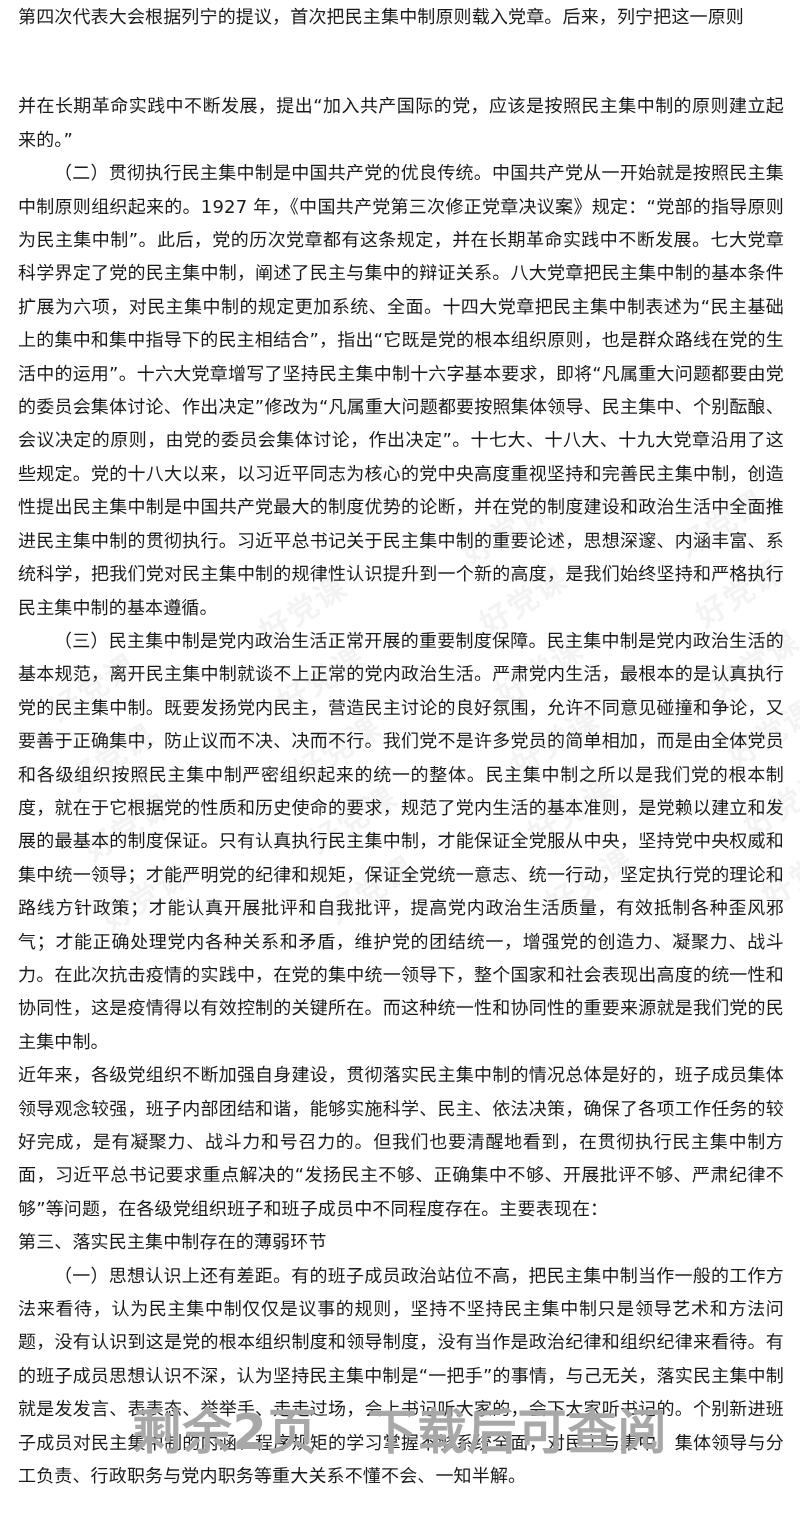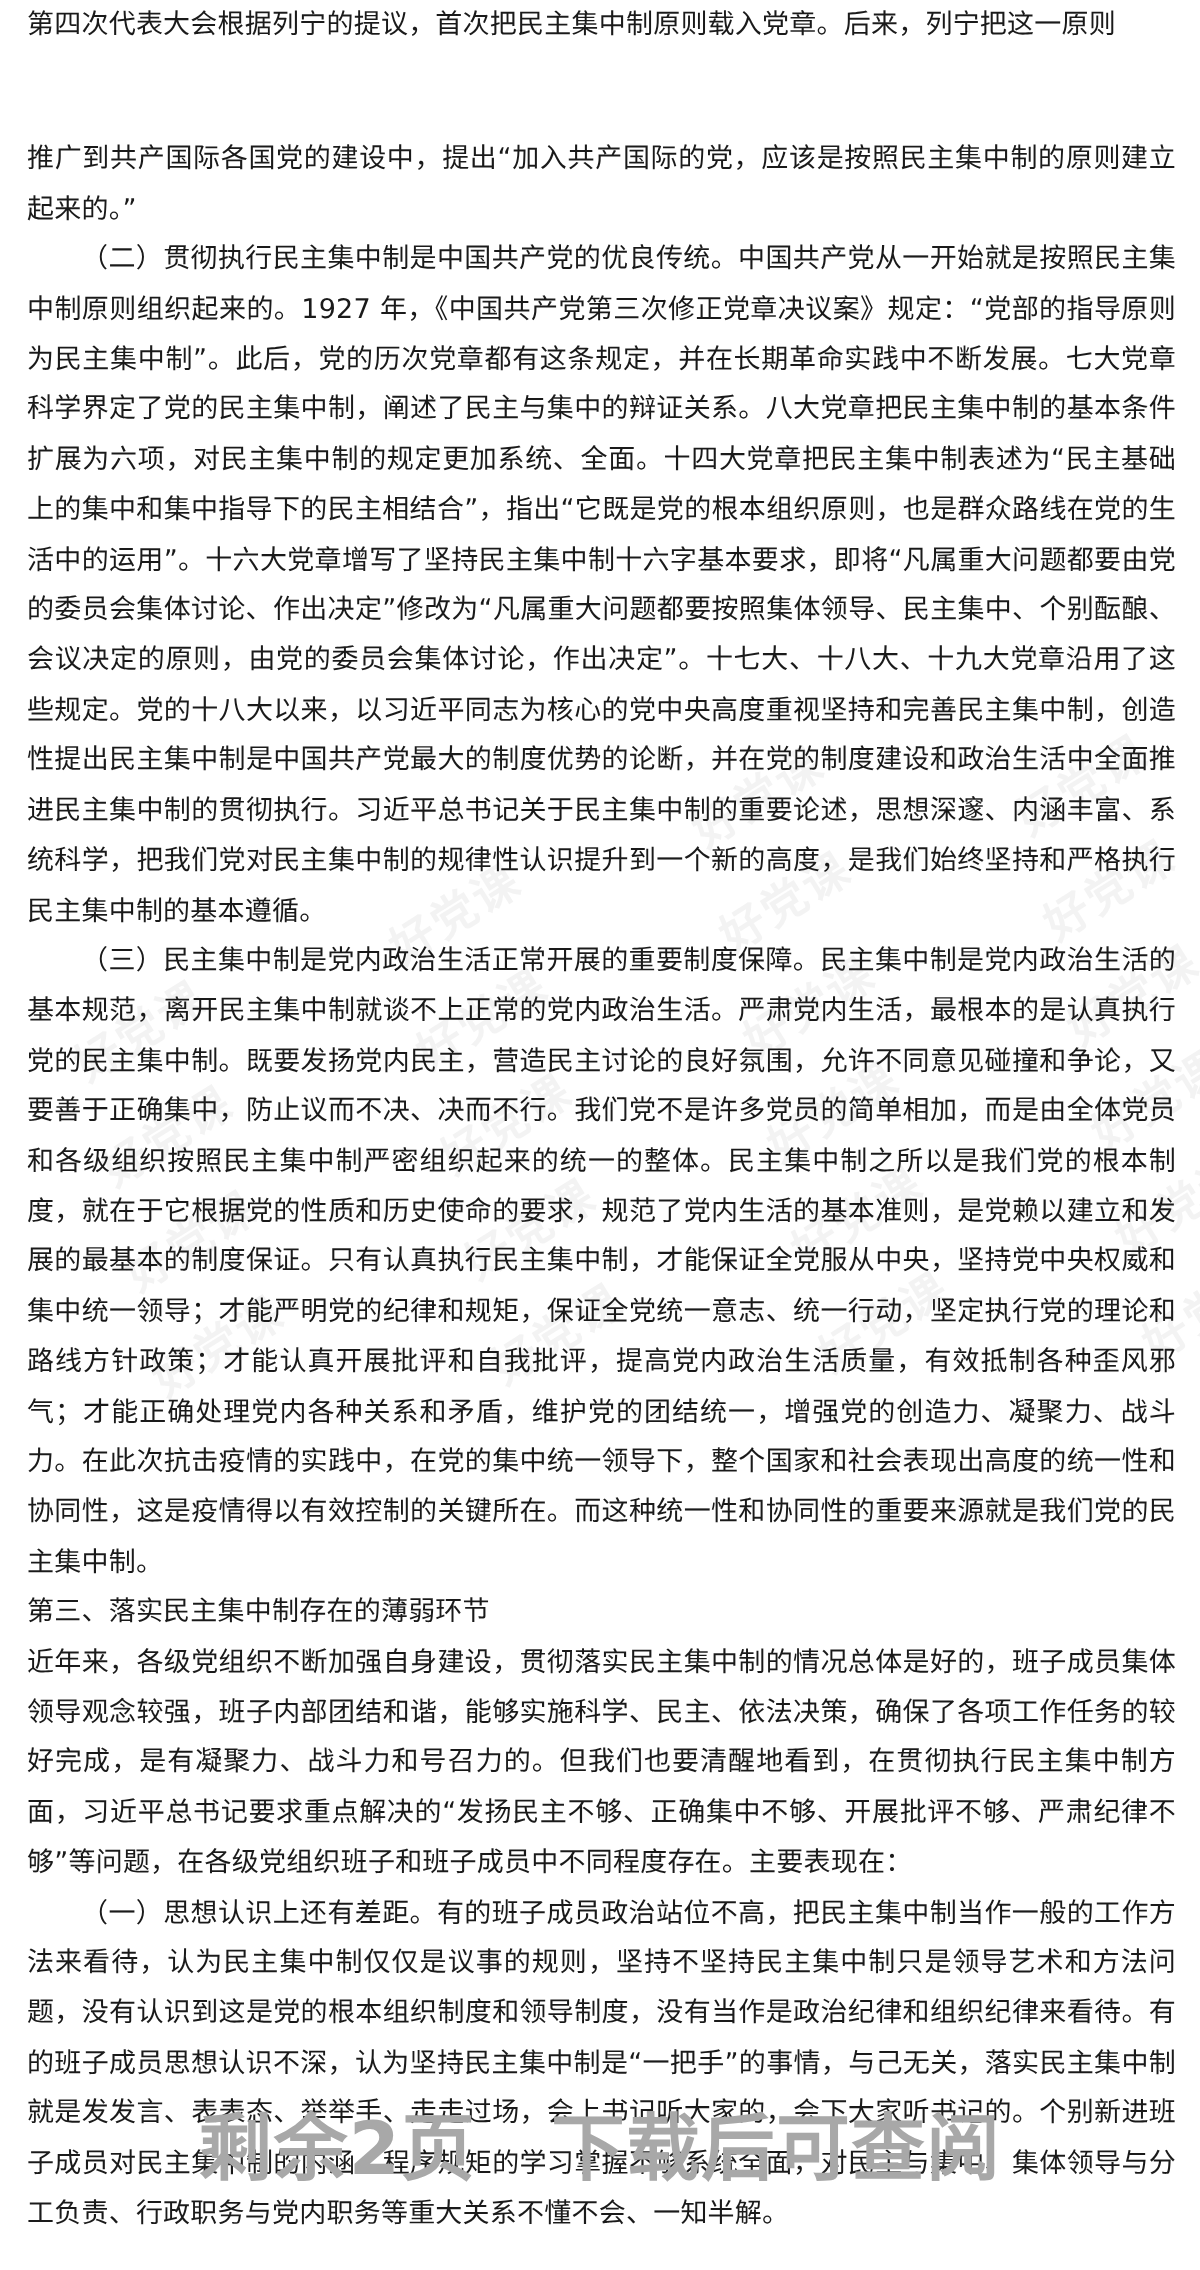--- a/index.html
+++ b/index.html
@@ -113,29 +113,29 @@
     <div class="wm" style="left:536px; top:886px;">好党课</div>
     <div class="wm" style="left:752px; top:878px;">好党课</div>
   </div>
 
   <div class="doc-body">
 
     <p class="para" style="color: rgb(26, 26, 26);">第四次代表大会根据列宁的提议，首次把民主集中制原则载入党章。后来，列宁把这一原则</p>
 
     <div class="spacer-top"></div>
 
-    <p class="para" style="color: rgb(26, 26, 26);">推广到共产国际各国党的建设中，提出“加入共产国际的党，应该是按照民主集中制的原则建立起来的。”</p>
+    <p class="para" style="color: rgb(26, 26, 26);">并在长期革命实践中不断发展，提出“加入共产国际的党，应该是按照民主集中制的原则建立起来的。”</p>
 
     <p class="para indent" style="color: rgb(26, 26, 26);">（二）贯彻执行民主集中制是中国共产党的优良传统。中国共产党从一开始就是按照民主集中制原则组织起来的。1927 年，《中国共产党第三次修正党章决议案》规定：“党部的指导原则为民主集中制”。此后，党的历次党章都有这条规定，并在长期革命实践中不断发展。七大党章科学界定了党的民主集中制，阐述了民主与集中的辩证关系。八大党章把民主集中制的基本条件扩展为六项，对民主集中制的规定更加系统、全面。十四大党章把民主集中制表述为“民主基础上的集中和集中指导下的民主相结合”，指出“它既是党的根本组织原则，也是群众路线在党的生活中的运用”。十六大党章增写了坚持民主集中制十六字基本要求，即将“凡属重大问题都要由党的委员会集体讨论、作出决定”修改为“凡属重大问题都要按照集体领导、民主集中、个别酝酿、会议决定的原则，由党的委员会集体讨论，作出决定”。十七大、十八大、十九大党章沿用了这些规定。党的十八大以来，以习近平同志为核心的党中央高度重视坚持和完善民主集中制，创造性提出民主集中制是中国共产党最大的制度优势的论断，并在党的制度建设和政治生活中全面推进民主集中制的贯彻执行。习近平总书记关于民主集中制的重要论述，思想深邃、内涵丰富、系统科学，把我们党对民主集中制的规律性认识提升到一个新的高度，是我们始终坚持和严格执行民主集中制的基本遵循。</p>
 
     <p class="para indent" style="color: rgb(26, 26, 26);">（三）民主集中制是党内政治生活正常开展的重要制度保障。民主集中制是党内政治生活的基本规范，离开民主集中制就谈不上正常的党内政治生活。严肃党内生活，最根本的是认真执行党的民主集中制。既要发扬党内民主，营造民主讨论的良好氛围，允许不同意见碰撞和争论，又要善于正确集中，防止议而不决、决而不行。我们党不是许多党员的简单相加，而是由全体党员和各级组织按照民主集中制严密组织起来的统一的整体。民主集中制之所以是我们党的根本制度，就在于它根据党的性质和历史使命的要求，规范了党内生活的基本准则，是党赖以建立和发展的最基本的制度保证。只有认真执行民主集中制，才能保证全党服从中央，坚持党中央权威和集中统一领导；才能严明党的纪律和规矩，保证全党统一意志、统一行动，坚定执行党的理论和路线方针政策；才能认真开展批评和自我批评，提高党内政治生活质量，有效抵制各种歪风邪气；才能正确处理党内各种关系和矛盾，维护党的团结统一，增强党的创造力、凝聚力、战斗力。在此次抗击疫情的实践中，在党的集中统一领导下，整个国家和社会表现出高度的统一性和协同性，这是疫情得以有效控制的关键所在。而这种统一性和协同性的重要来源就是我们党的民主集中制。</p>
 
+    <p class="para" style="color: rgb(26, 26, 26);">近年来，各级党组织不断加强自身建设，贯彻落实民主集中制的情况总体是好的，班子成员集体领导观念较强，班子内部团结和谐，能够实施科学、民主、依法决策，确保了各项工作任务的较好完成，是有凝聚力、战斗力和号召力的。但我们也要清醒地看到，在贯彻执行民主集中制方面，习近平总书记要求重点解决的“发扬民主不够、正确集中不够、开展批评不够、严肃纪律不够”等问题，在各级党组织班子和班子成员中不同程度存在。主要表现在：</p>
+
     <p class="para" style="color: rgb(26, 26, 26);">第三、落实民主集中制存在的薄弱环节</p>
-
-    <p class="para" style="color: rgb(26, 26, 26);">近年来，各级党组织不断加强自身建设，贯彻落实民主集中制的情况总体是好的，班子成员集体领导观念较强，班子内部团结和谐，能够实施科学、民主、依法决策，确保了各项工作任务的较好完成，是有凝聚力、战斗力和号召力的。但我们也要清醒地看到，在贯彻执行民主集中制方面，习近平总书记要求重点解决的“发扬民主不够、正确集中不够、开展批评不够、严肃纪律不够”等问题，在各级党组织班子和班子成员中不同程度存在。主要表现在：</p>
 
     <p class="para indent" style="color: rgb(26, 26, 26);">（一）思想认识上还有差距。有的班子成员政治站位不高，把民主集中制当作一般的工作方法来看待，认为民主集中制仅仅是议事的规则，坚持不坚持民主集中制只是领导艺术和方法问题，没有认识到这是党的根本组织制度和领导制度，没有当作是政治纪律和组织纪律来看待。有的班子成员思想认识不深，认为坚持民主集中制是“一把手”的事情，与己无关，落实民主集中制就是发发言、表表态、举举手、走走过场，会上书记听大家的，会下大家听书记的。个别新进班子成员对民主集中制的内涵、程序规矩的学习掌握不够系统全面，对民主与集中、集体领导与分工负责、行政职务与党内职务等重大关系不懂不会、一知半解。</p>
 
   </div>
 
   <div class="teaser">
     <span class="teaser-text" style="color: rgb(168, 168, 168);">剩余2页　下载后可查阅</span>
   </div>
 
 </div>

